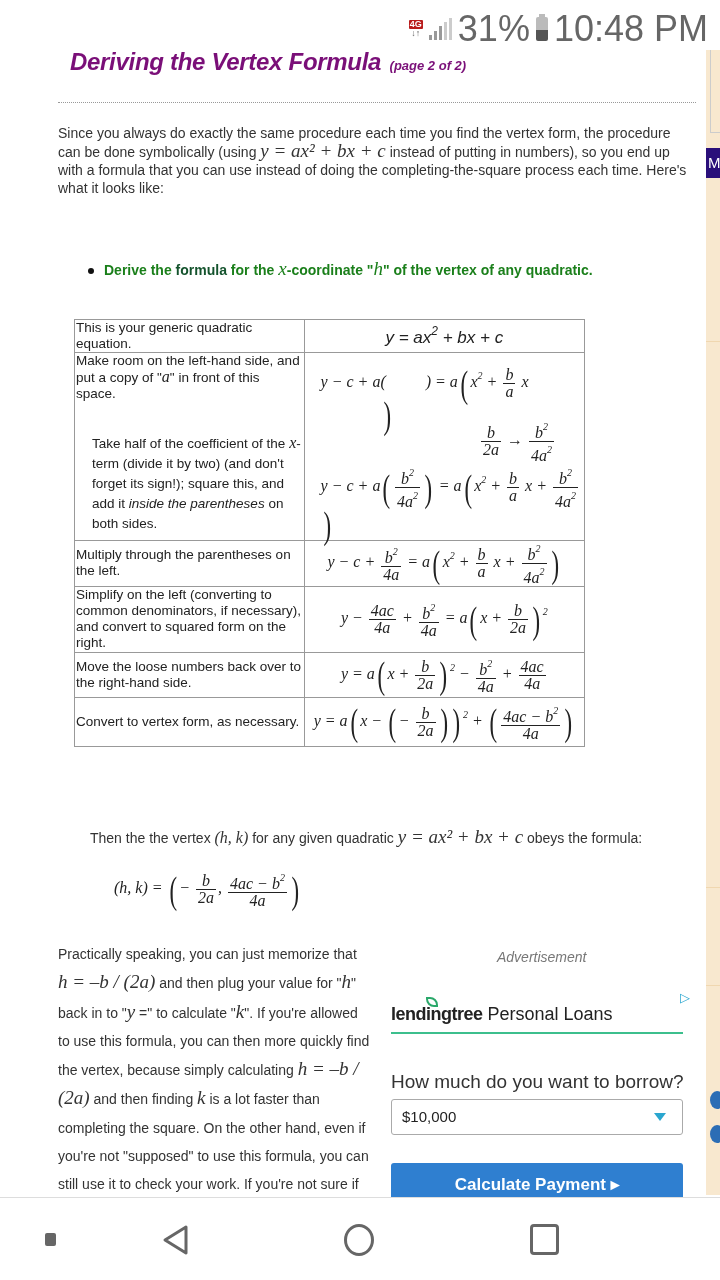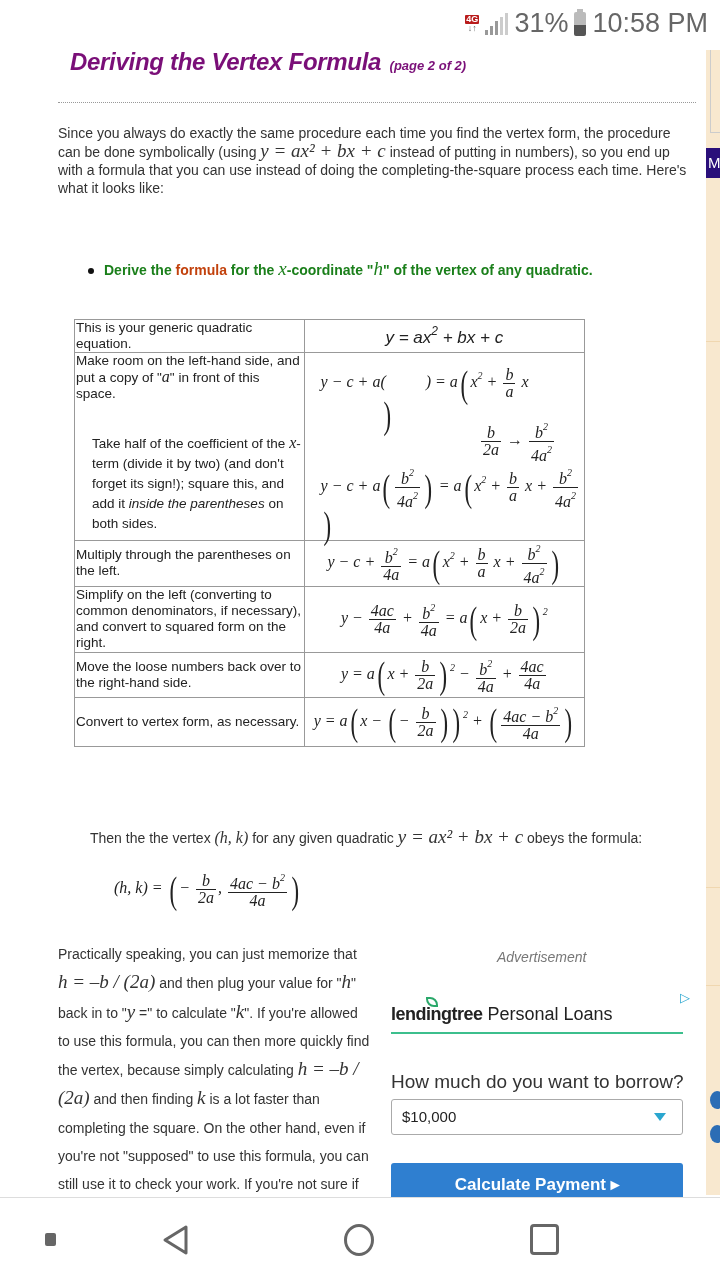--- a/index.html
+++ b/index.html
@@ -6,21 +6,21 @@
   html, body { width: 720px; height: 1280px; overflow: hidden; background: #fff; }
   body { position: relative; font-family: "Liberation Sans", sans-serif; color: #222; }
 
   
   .statusbar { position: absolute; top: 0; left: 0; width: 720px; height: 50px; background: #fff; z-index: 5; }
   .sb-right { position: absolute; right: 12px; top: 8px; display: flex; align-items: center; gap: 6px; color: #666; }
   .sb-4g { display: flex; flex-direction: column; align-items: center; font-size: 9px; font-weight: bold; line-height: 9px; color: #666; }
   .sb-4g .box { background: #b91c1c; color: #fff; padding: 0 1px; border-radius: 1px; font-size: 9px; }
   .signal { display: flex; align-items: flex-end; gap: 2px; height: 22px; }
   .signal span { width: 3px; background: #999; display: block; }
-  .sb-text { font-size: 27px; color: #666; }
+  .sb-text { font-size: 36px; color: #666; }
   .battery { width: 12px; height: 24px; border-radius: 2px; background: linear-gradient(#bbb 0 55%, #555 55% 100%); position: relative; }
   .battery::before { content: ""; position: absolute; top: -3px; left: 3px; width: 6px; height: 3px; background: #bbb; }
 
   
   .side-strip { position: absolute; right: 0; top: 45px; width: 14px; height: 1150px; background: #f8e8cf; z-index: 3; }
   .side-strip .frame { position: absolute; left: 4px; top: 0; width: 10px; height: 88px; border-left: 1px solid #ccc; border-bottom: 1px solid #ccc; }
   .side-strip .nav-tab { position: absolute; left: 0; top: 103px; width: 14px; height: 30px; background: #2a0f7a; color: #fff; font-size: 15px; padding-left: 2px; line-height: 30px; overflow: hidden; }
   .side-strip .line1 { position: absolute; left: 0; top: 296px; width: 14px; height: 1px; background: #f0d7b0; }
   .side-strip .line2 { position: absolute; left: 0; top: 842px; width: 14px; height: 1px; background: #f0d7b0; }
   .side-strip .line3 { position: absolute; left: 0; top: 940px; width: 14px; height: 1px; background: #f0d7b0; }
@@ -31,21 +31,21 @@
   .page-title { font-size: 24px; font-weight: bold; font-style: italic; color: #7a0f78; font-family: "Liberation Sans", sans-serif; letter-spacing: -0.3px; }
   .page-sub { font-size: 13px; font-weight: bold; font-style: italic; color: #7a0f78; margin-left: 4px; }
   .title-rule { position: absolute; left: 58px; top: 102px; width: 638px; border-top: 1px dotted #999; }
 
   .para { position: absolute; left: 58px; width: 632px; font-size: 14px; line-height: 18px; color: #333; }
   .m { font-family: "Liberation Serif", serif; font-style: italic; font-size: 19px; }
   .mr { font-family: "Liberation Serif", serif; font-size: 16px; }
 
   .bullet { position: absolute; left: 88px; top: 258px; font-size: 14px; font-weight: bold; color: #1a7f1a; }
   .bullet .dot { display: inline-block; width: 6px; height: 6px; border-radius: 50%; background: #111; margin-right: 10px; vertical-align: middle; }
-  .bullet a { color: #c2410c; text-decoration: none; }
+  .bullet a { color: #14532d; text-decoration: none; }
 
   
   .deriv { position: absolute; left: 74px; top: 319px; border-collapse: collapse; width: 511px; }
   .deriv td { border: 1px solid #999; vertical-align: top; }
   .deriv td.desc { width: 230px; font-size: 13.5px; line-height: 16px; color: #222; padding: 0 1px; }
   .deriv td.eq { width: 281px; text-align: center; vertical-align: middle; font-family: "Liberation Serif", serif; font-style: italic; font-size: 16px; color: #222; }
   .deriv td.eq.sans { font-family: "Liberation Sans", sans-serif; font-size: 17px; }
   .inner-desc { padding: 10px 0 4px 16px; font-size: 13.5px; line-height: 20px; }
   .frac { display: inline-flex; flex-direction: column; vertical-align: middle; text-align: center; margin: 0 2px; line-height: 16px; }
   .frac .num { border-bottom: 1px solid #222; padding: 0 2px; }
@@ -89,21 +89,21 @@
       </div>
     <div class="signal">
         <span style="height:5px"></span>
         <span style="height:9px"></span>
         <span style="height:14px"></span>
         <span style="height:18px;background:#ccc"></span>
         <span style="height:22px;background:#ccc"></span>
       </div>
     <span class="sb-text">31%</span>
     <div class="battery"></div>
-    <span class="sb-text">10:58 PM</span>
+    <span class="sb-text">10:48 PM</span>
   </div>
 </div>
 
 <div class="side-strip">
   <div class="frame"></div>
   <div class="nav-tab">M</div>
   <div class="line1"></div>
     <div class="line2"></div>
     <div class="line3"></div>
   <div class="dot" style="top:1046px"></div>

